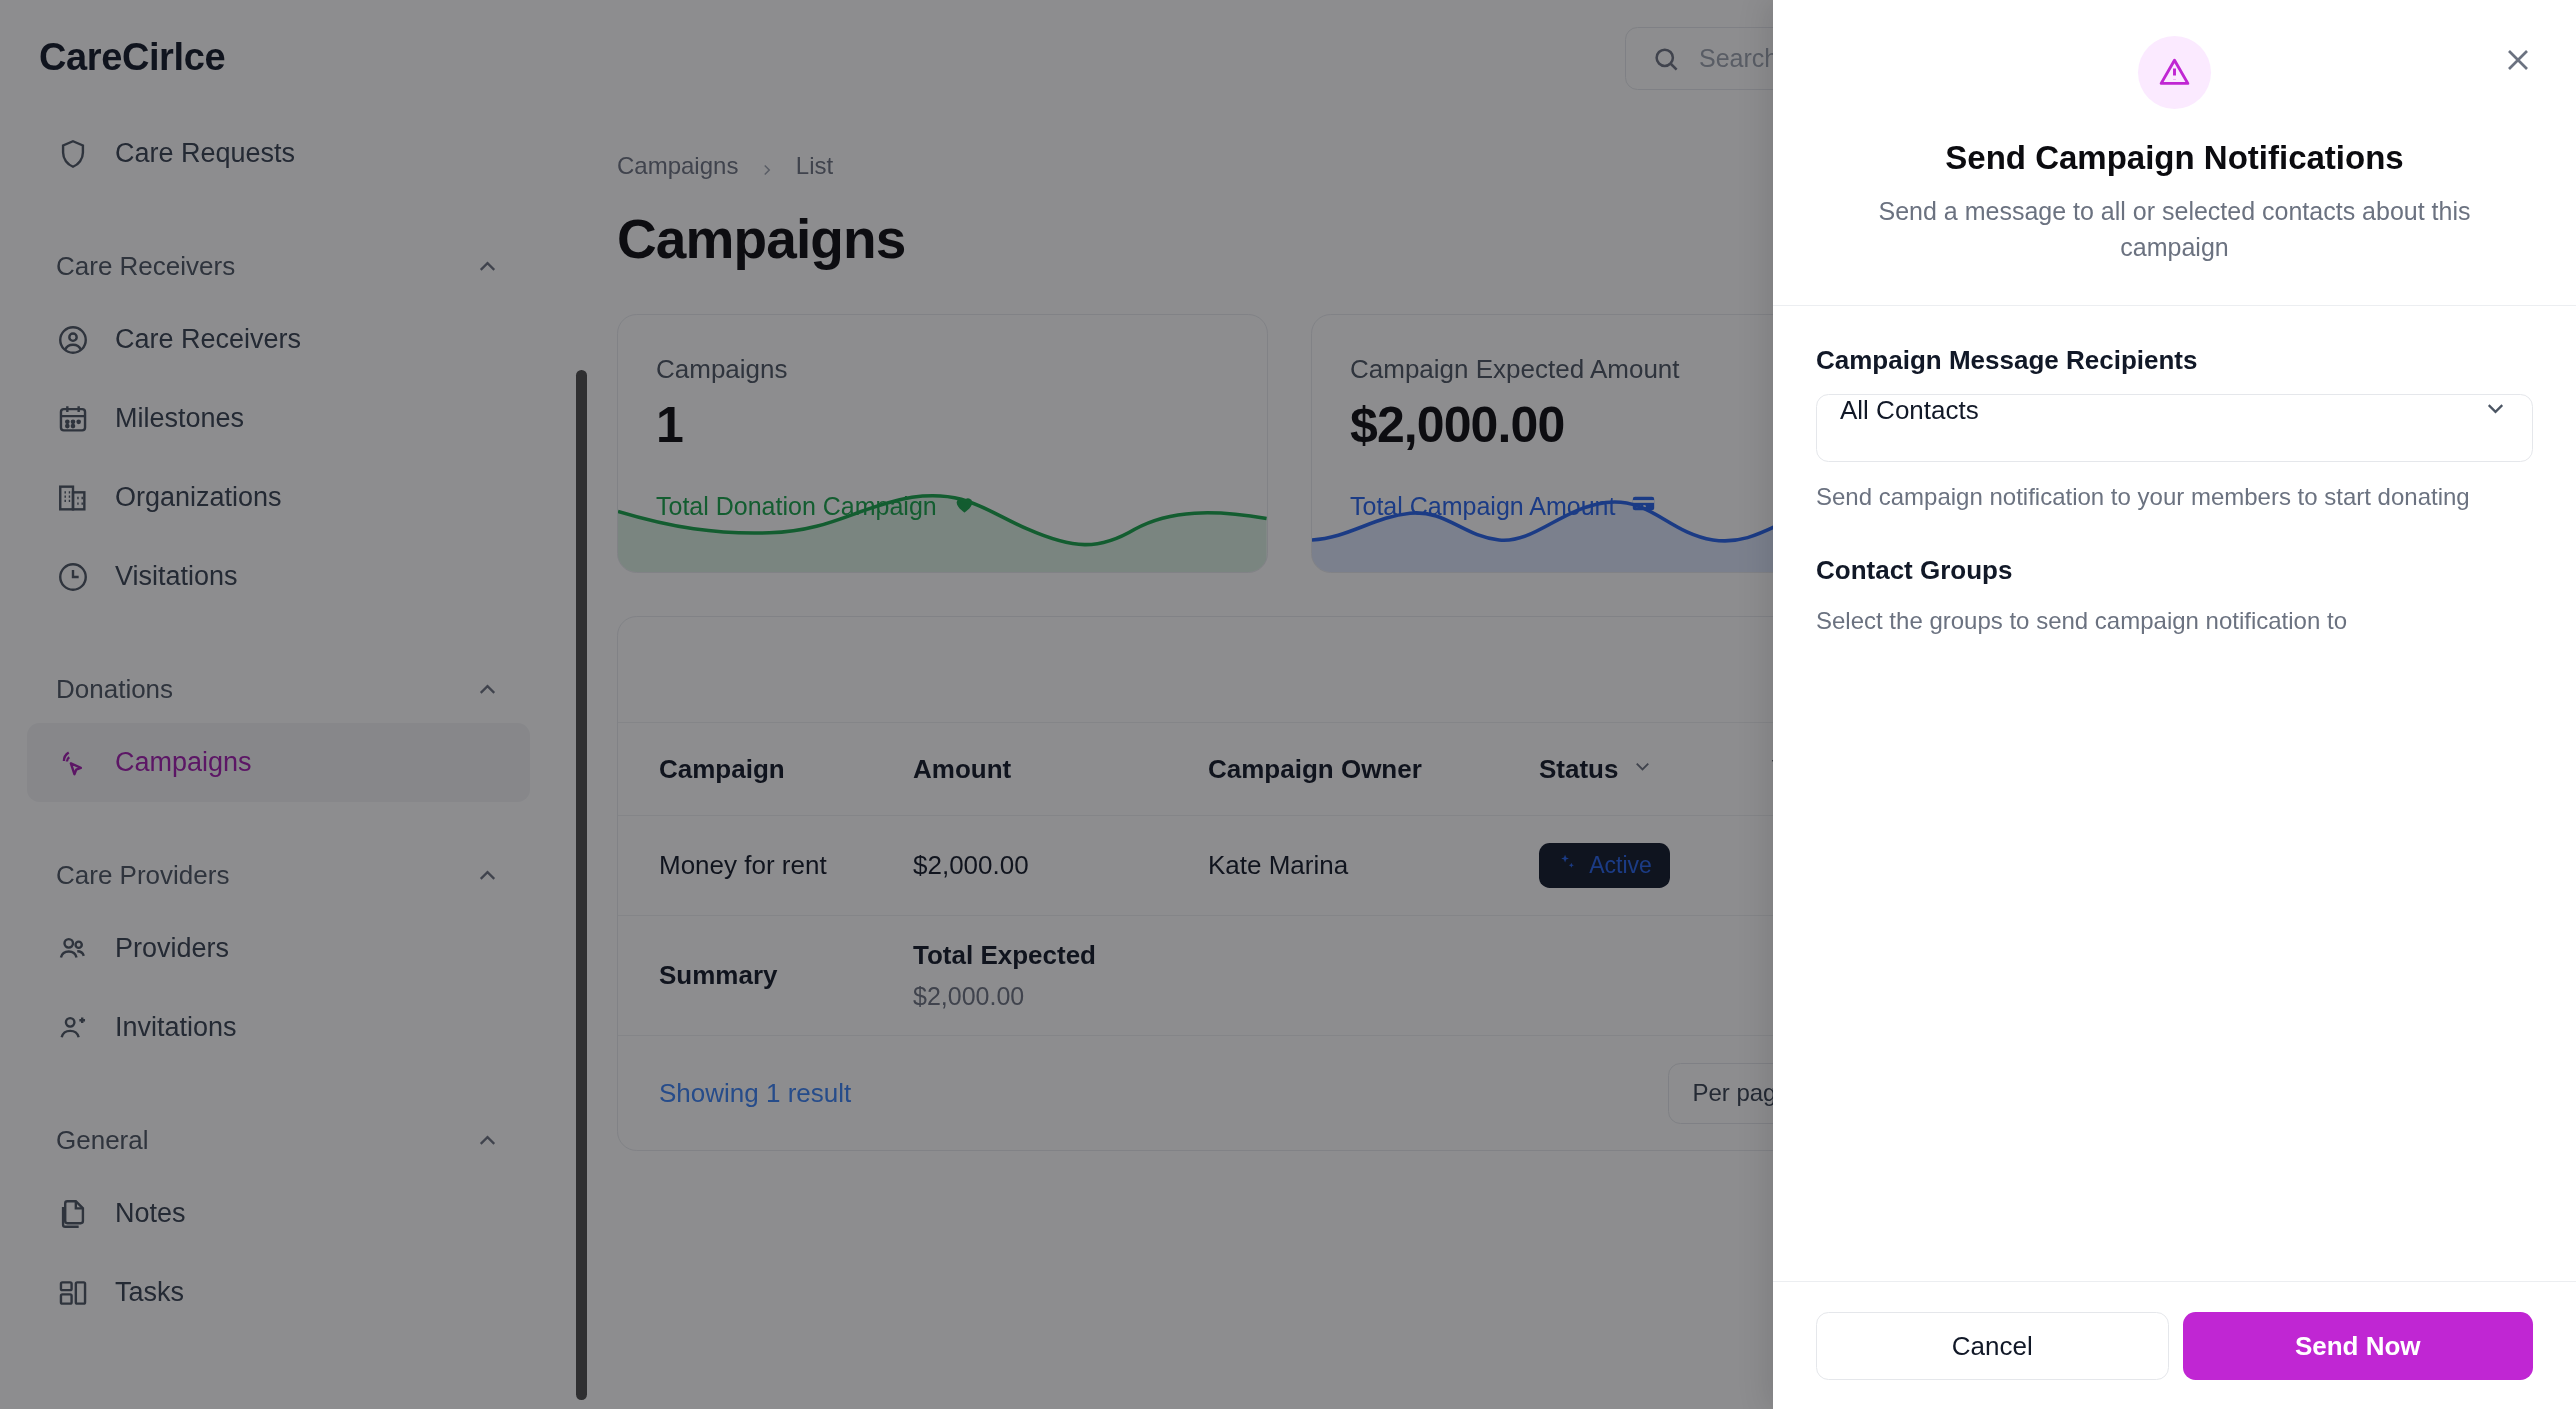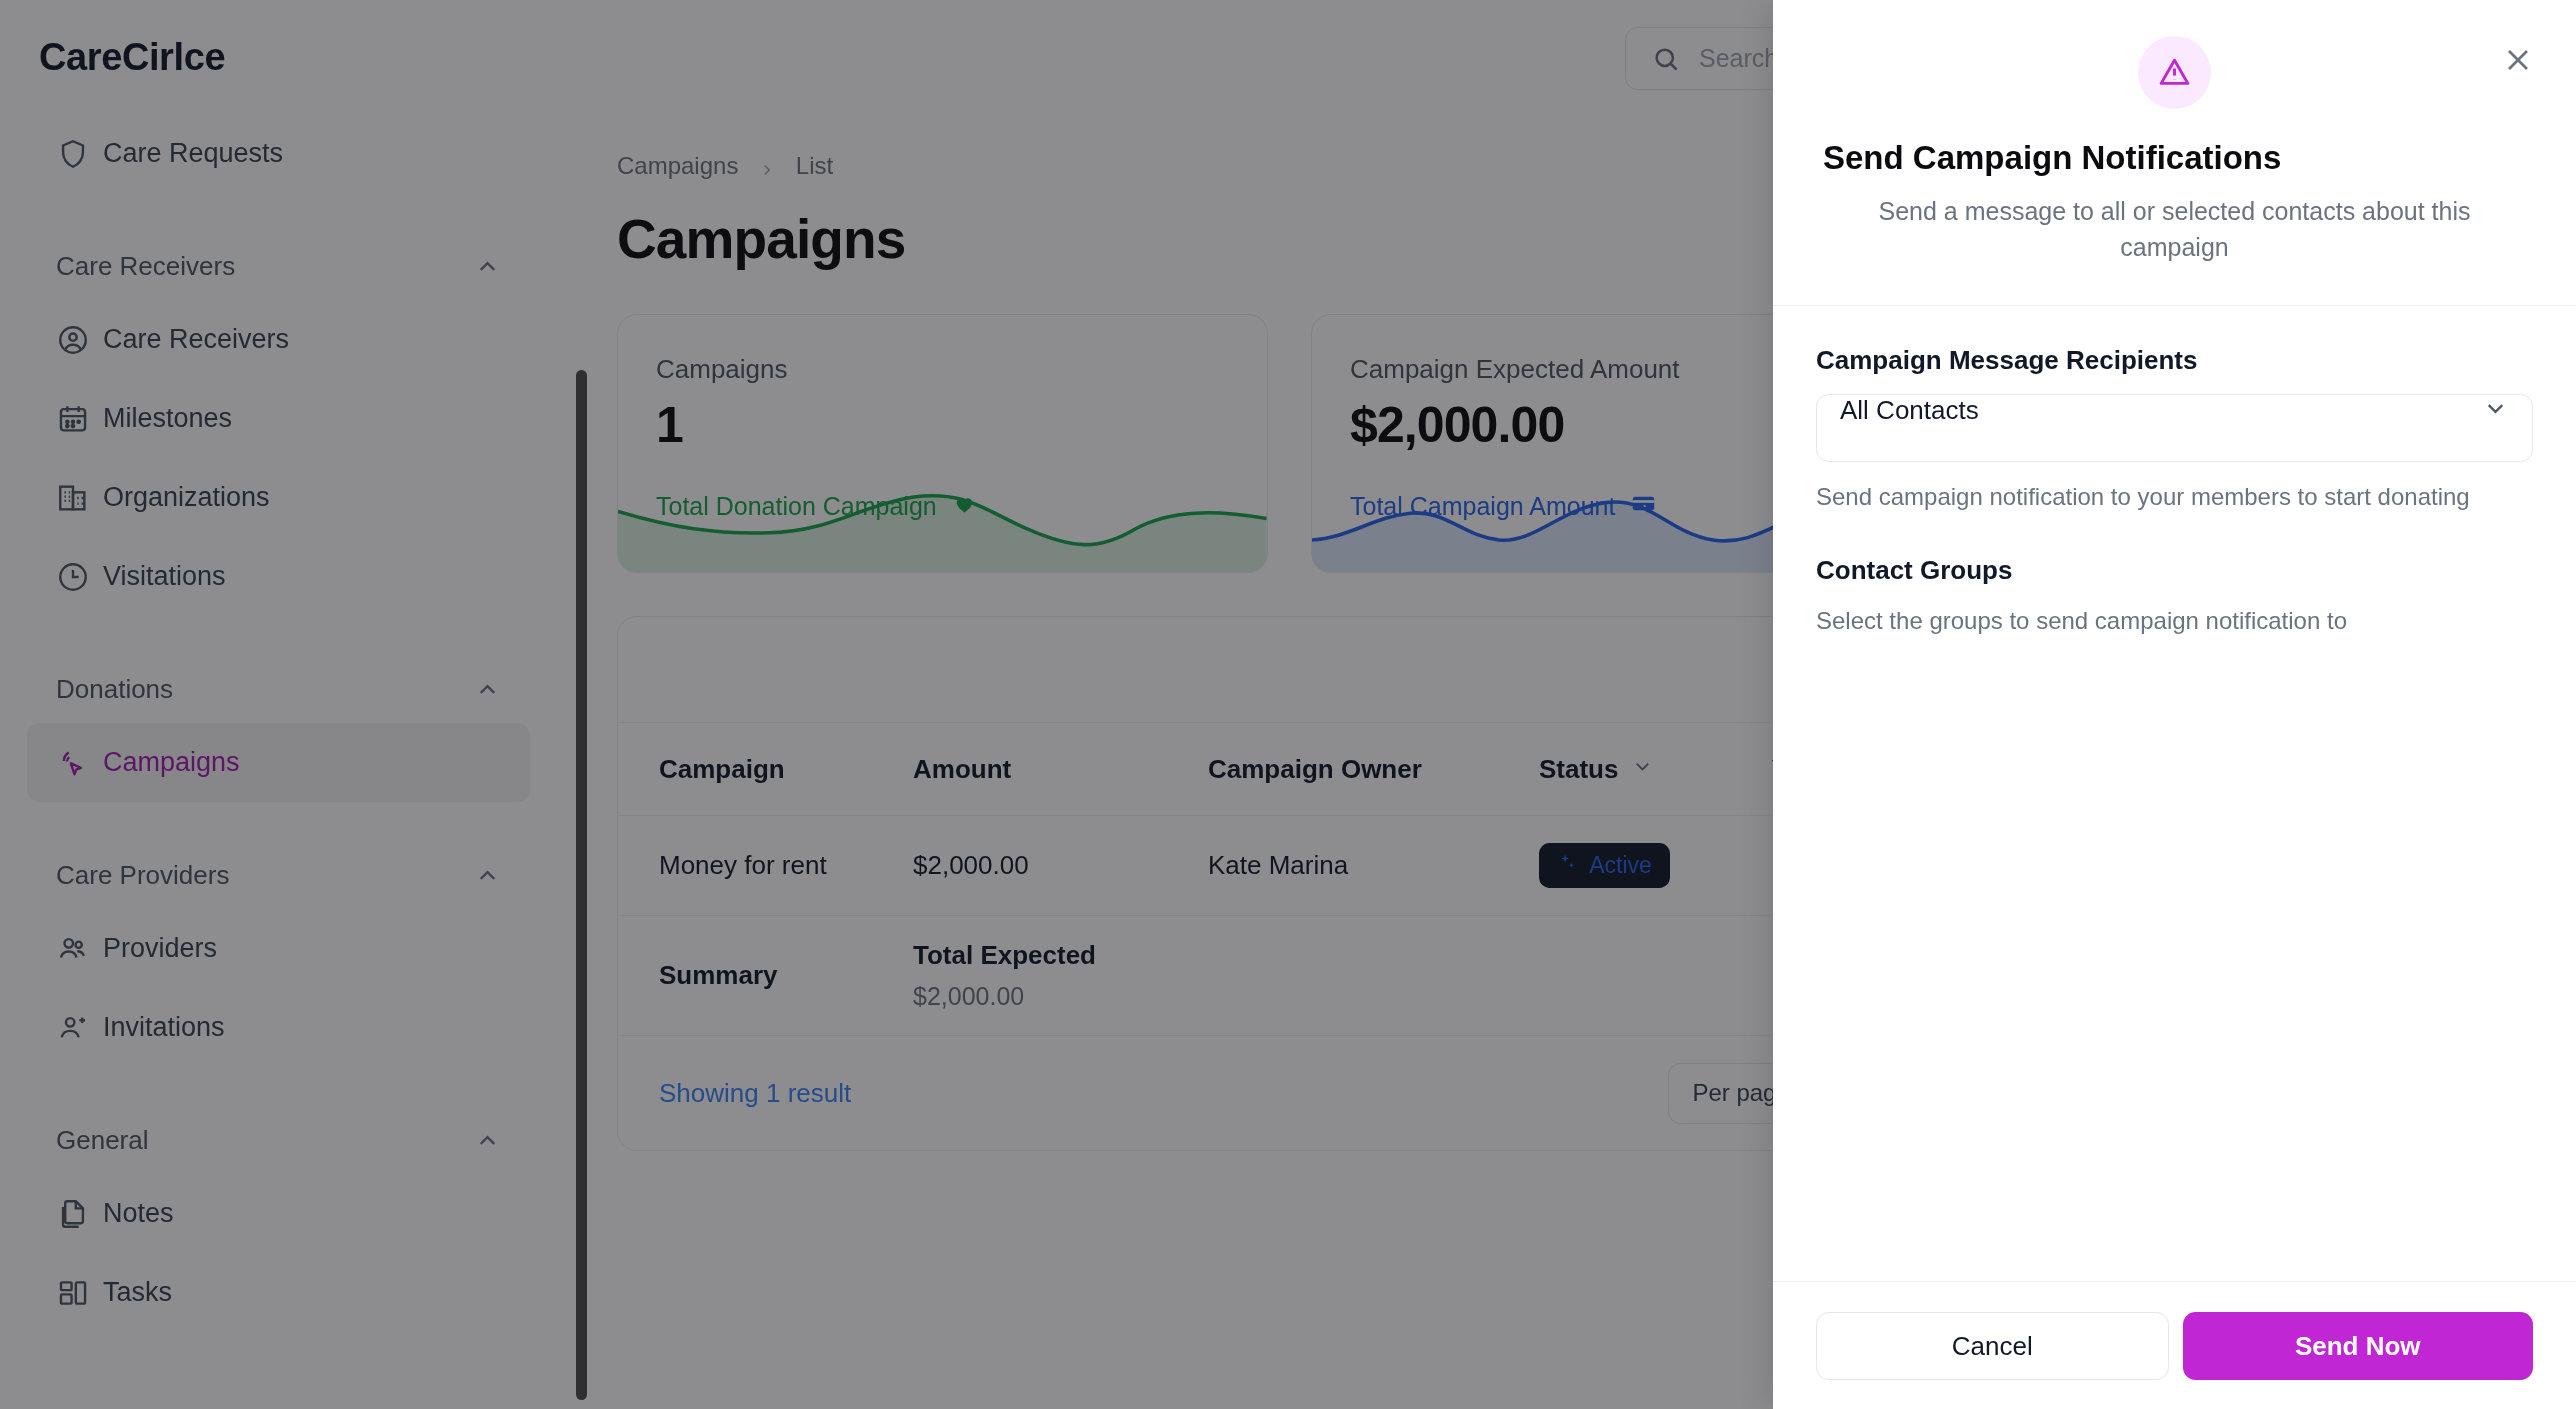--- a/index.html
+++ b/index.html
@@ -25,21 +25,21 @@
     padding-left: 39px;
   }
   .brand {
     font-size: 38px; font-weight: bold; color: #111827; letter-spacing: -0.4px;
   }
   .nav-scroll {
     position: absolute; top: 114px; left: 0; right: 0; bottom: 0;
     padding: 0 32px 0 27px;
   }
   .nav-item {
-    display: flex; align-items: center; gap: 13px;
+    display: flex; align-items: center; gap: 25px;
     height: 79px; padding: 0 29px; border-radius: 12.5px;
     color: #374151; font-size: 27px;
   }
   .nav-item .ico { width: 34px; height: 34px; flex: 0 0 34px;
                    display:flex; align-items:center; justify-content:center; }
   .nav-item .ico svg { width: 34px; height: 34px; display:block; }
   .nav-item.active { background: #f3f4f6; color: #a21caf; }
   .nav-item.active .ico svg { stroke: #a21caf; }
   .nav-group {
     display: flex; align-items: center; justify-content: space-between;
@@ -137,21 +137,21 @@
   }
   .panel-head { position: relative; padding: 36px 50px 39px; border-bottom: 1.8px solid #eceef1; }
   .panel-close {
     position: absolute; right: 38px; top: 39px; width: 41px; height: 41px;
     display: flex; align-items: center; justify-content: center; color: #6b7280;
   }
   .warn-circle {
     width: 73px; height: 73px; border-radius: 50%; background: #fbeaff;
     margin: 0 auto 30px; display: flex; align-items: center; justify-content: center;
   }
-  .panel-title { font-size: 33px; font-weight: bold; color: #0b0b0f; }
+  .panel-title { text-align: center; font-size: 33px; font-weight: bold; color: #0b0b0f; }
   .panel-sub { text-align: center; font-size: 25px; color: #6b7280; line-height: 1.45; margin-top: 16px; padding: 0 19.7px; }
 
   .panel-body { flex: 1 1 auto; padding: 39px 43px 0; overflow: hidden; }
   .field { margin-bottom: 41px; }
   .field-label { font-size: 26px; font-weight: bold; color: #111827; margin-bottom: 18px; }
   .select {
     height: 68px; border: 1.8px solid #e5e7eb; border-radius: 12.5px;
     display: flex; padding: 0 23px; background: #fff;
   }
   .select .sel-val { font-size: 26px; color: #111827; }

